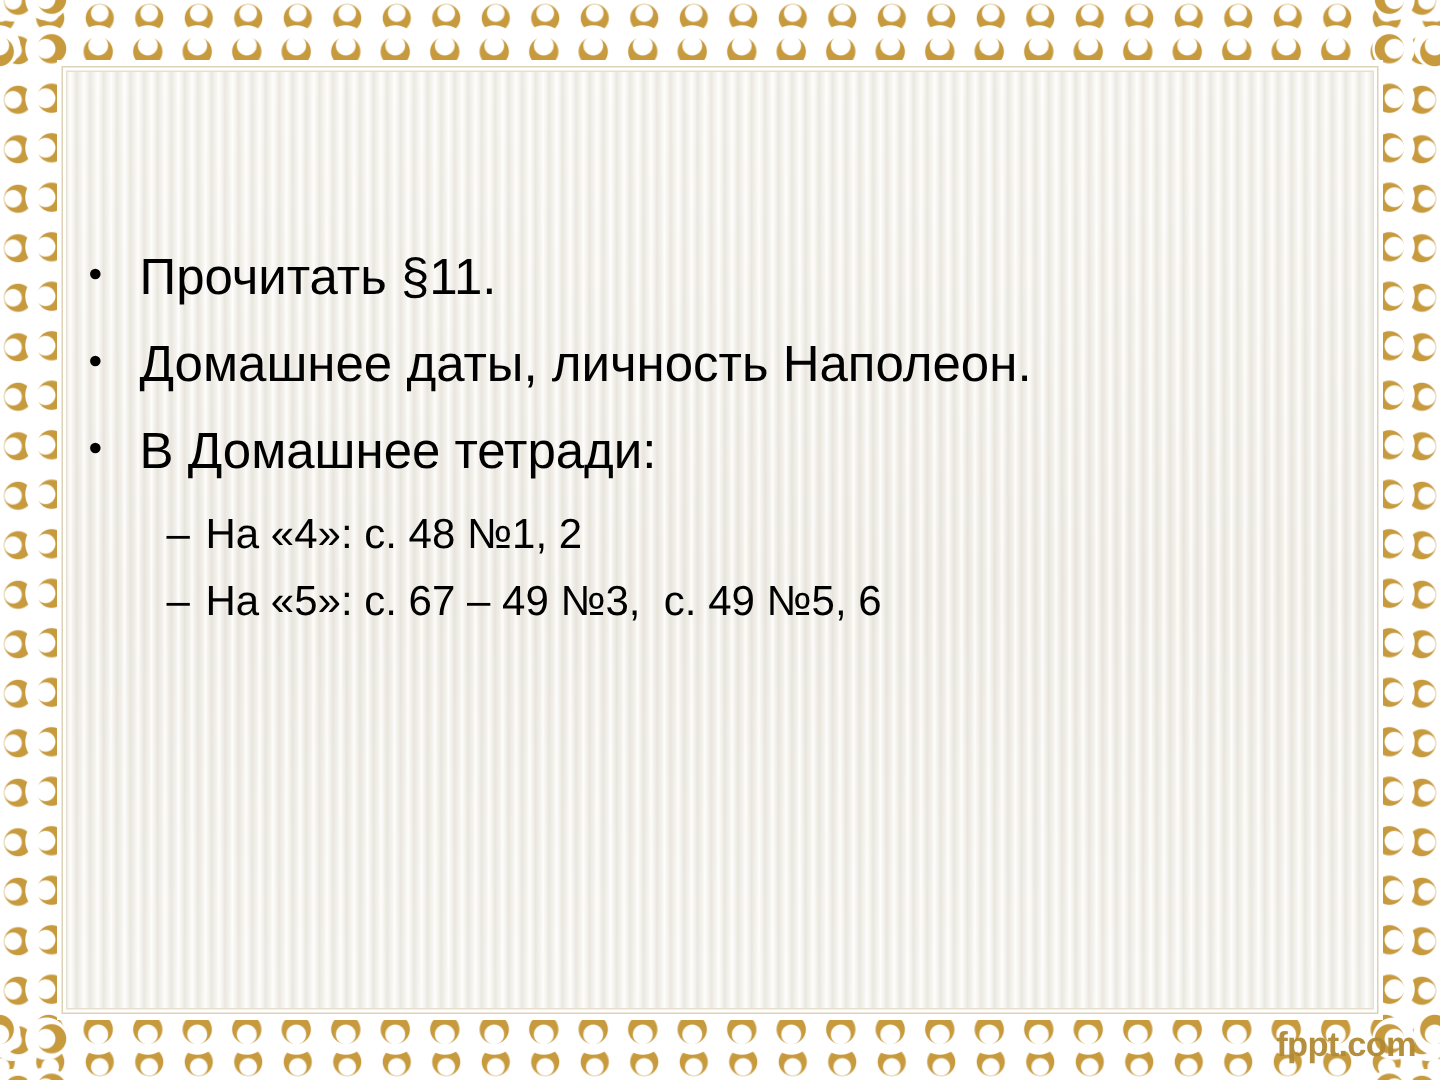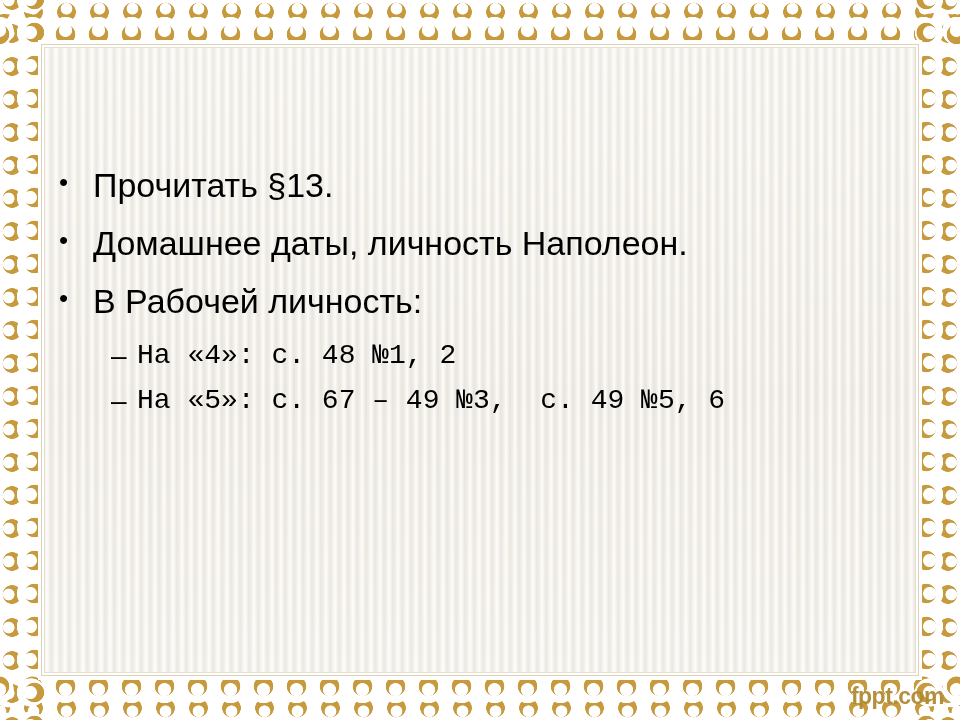--- a/index.html
+++ b/index.html
@@ -204,21 +204,20 @@
   }
   .bullet-l2 .marker {
     flex: 0 0 auto;
     width: 26px;
     text-align: left;
     font-size: 28px;
     color: #000000;
   }
   .bullet-l2 .text {
     flex: 1 1 auto;
-    font-family: Liberation Mono, monospace;
   }
 
   
 
   #watermark {
     position: absolute;
     right: 16px;
     bottom: 10px;
     font-size: 23px;
     font-weight: bold;
@@ -244,31 +243,31 @@
     <div class="frame-mask"></div>
   </div>
 
   <div id="paper">
 
 
     <div id="body-list">
 
       <div class="bullet-l1">
         <span class="marker">•</span>
-        <span class="text">Прочитать §13.</span>
+        <span class="text">Прочитать §11.</span>
       </div>
 
       <div class="bullet-l1">
         <span class="marker">•</span>
         <span class="text">Домашнее даты, личность Наполеон.</span>
       </div>
 
       <div class="bullet-l1">
         <span class="marker">•</span>
-        <span class="text">В Рабочей личность:</span>
+        <span class="text">В Домашнее тетради:</span>
       </div>
 
       <div class="bullet-l2">
         <span class="marker">–</span>
         <span class="text">На «4»: с. 48 №1, 2</span>
       </div>
 
       <div class="bullet-l2">
         <span class="marker">–</span>
         <span class="text">На «5»: с. 67 – 49 №3,  с. 49 №5, 6</span>

